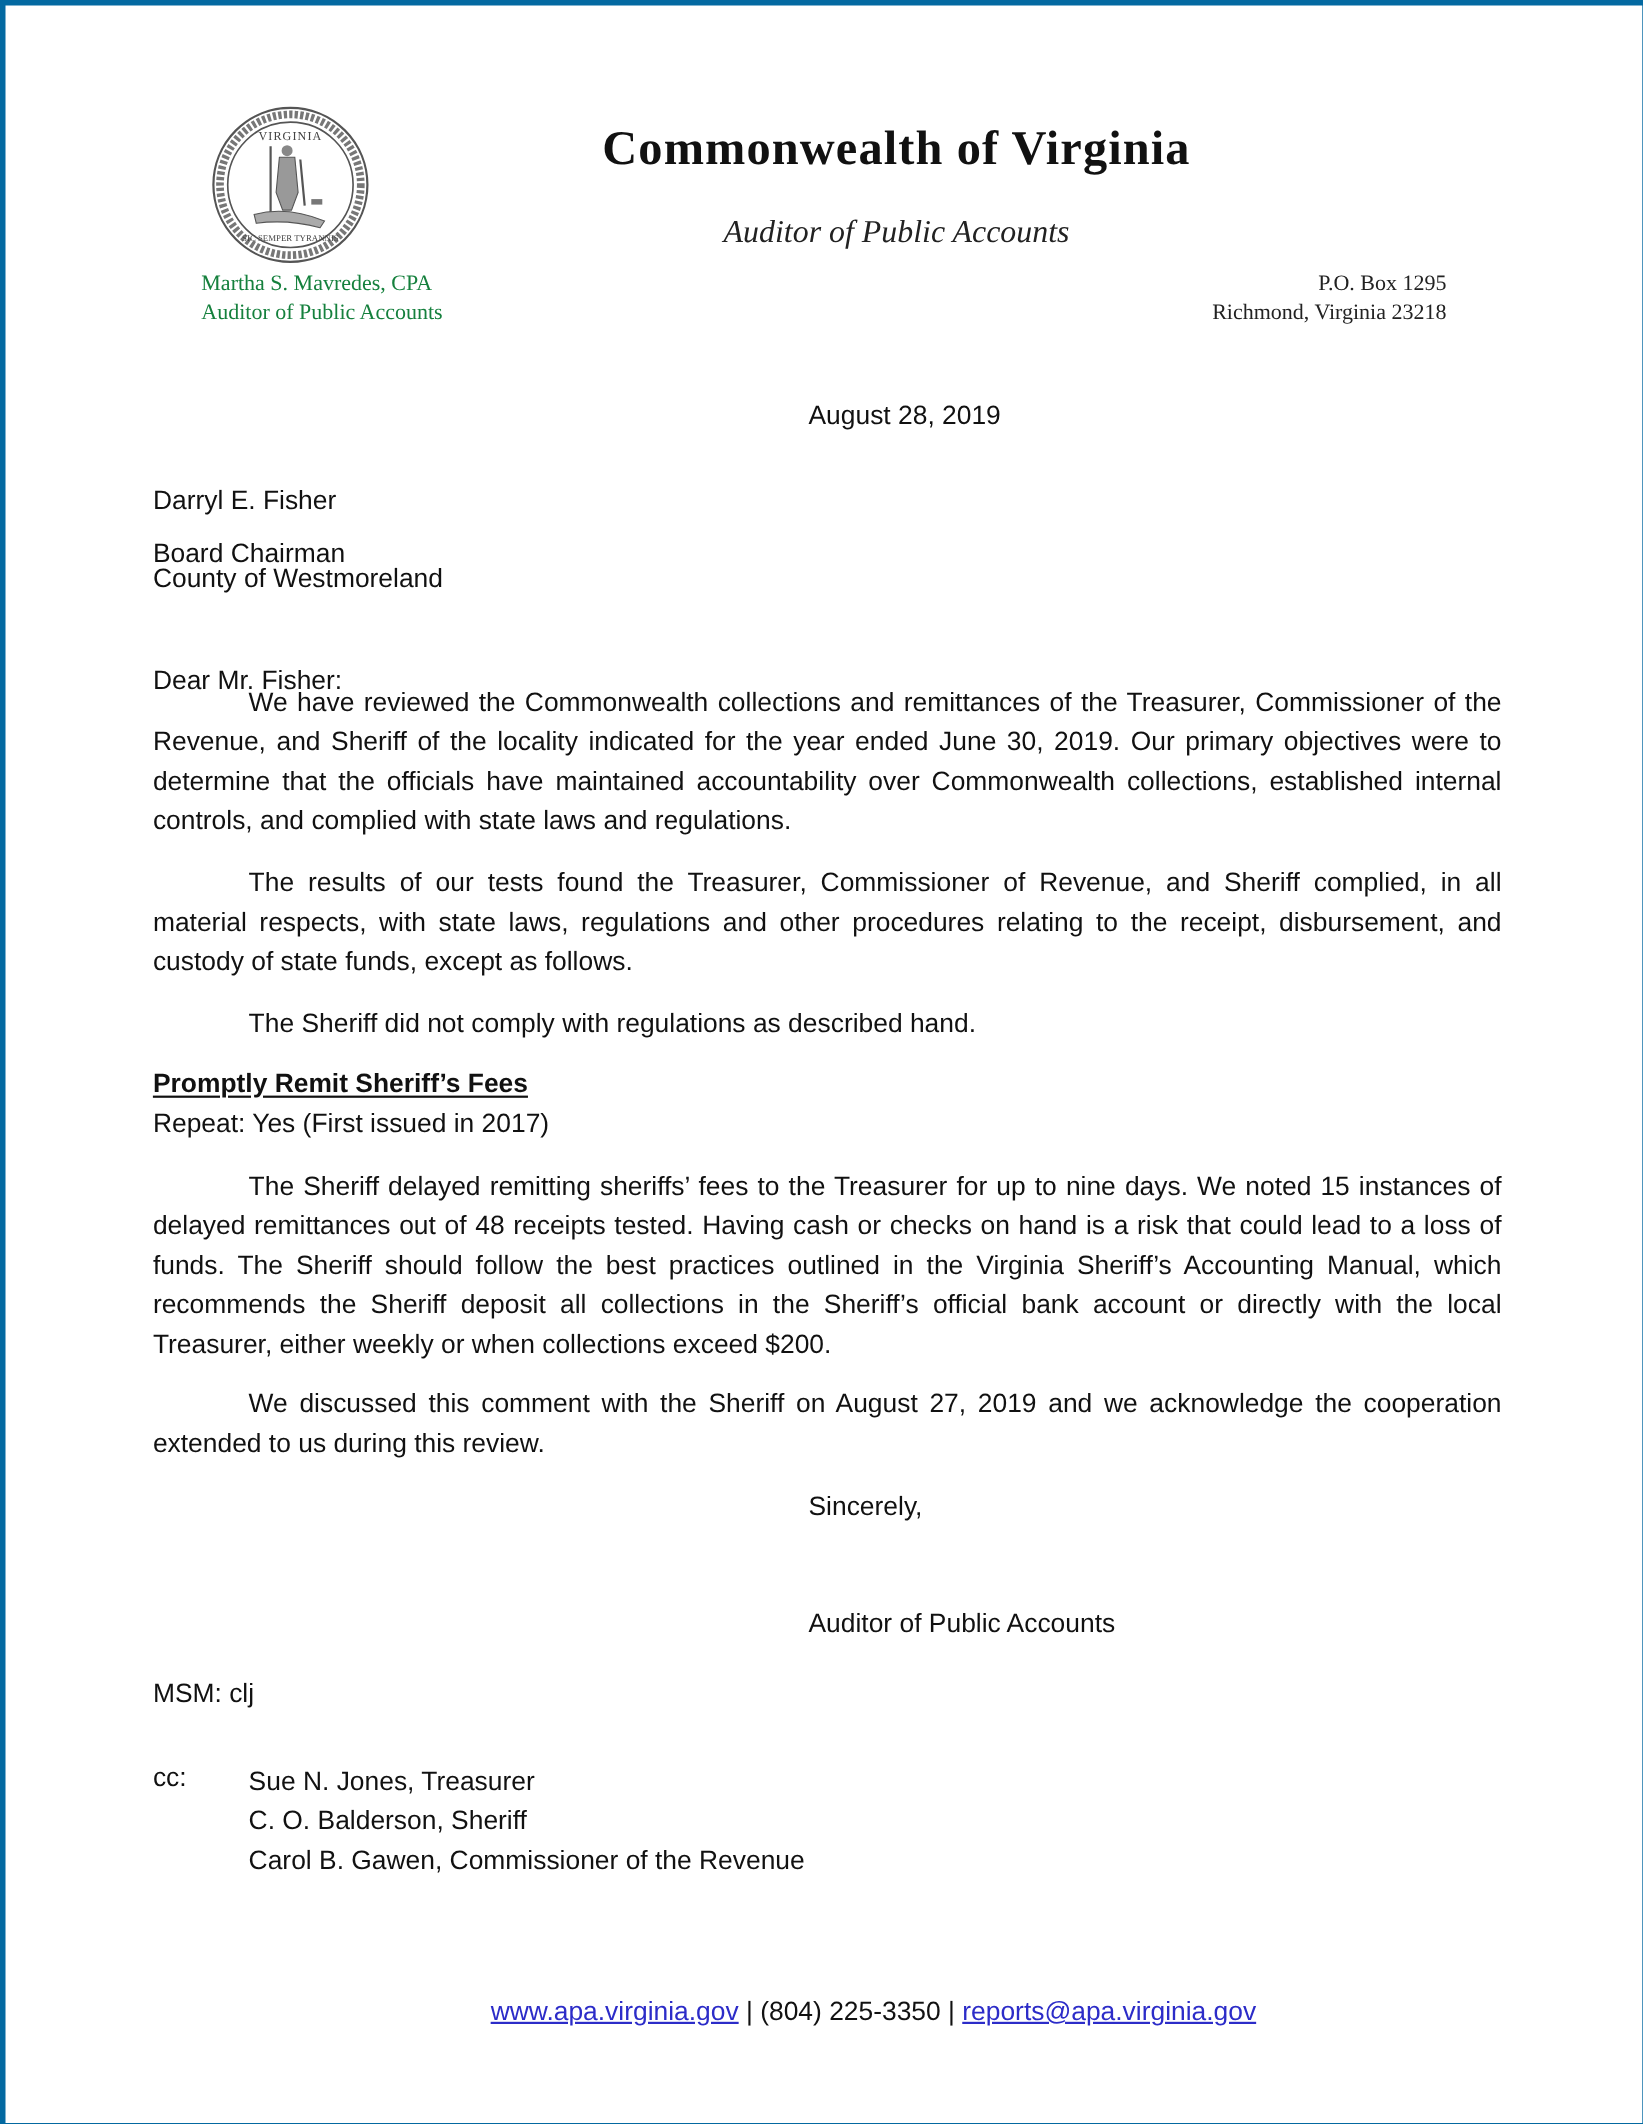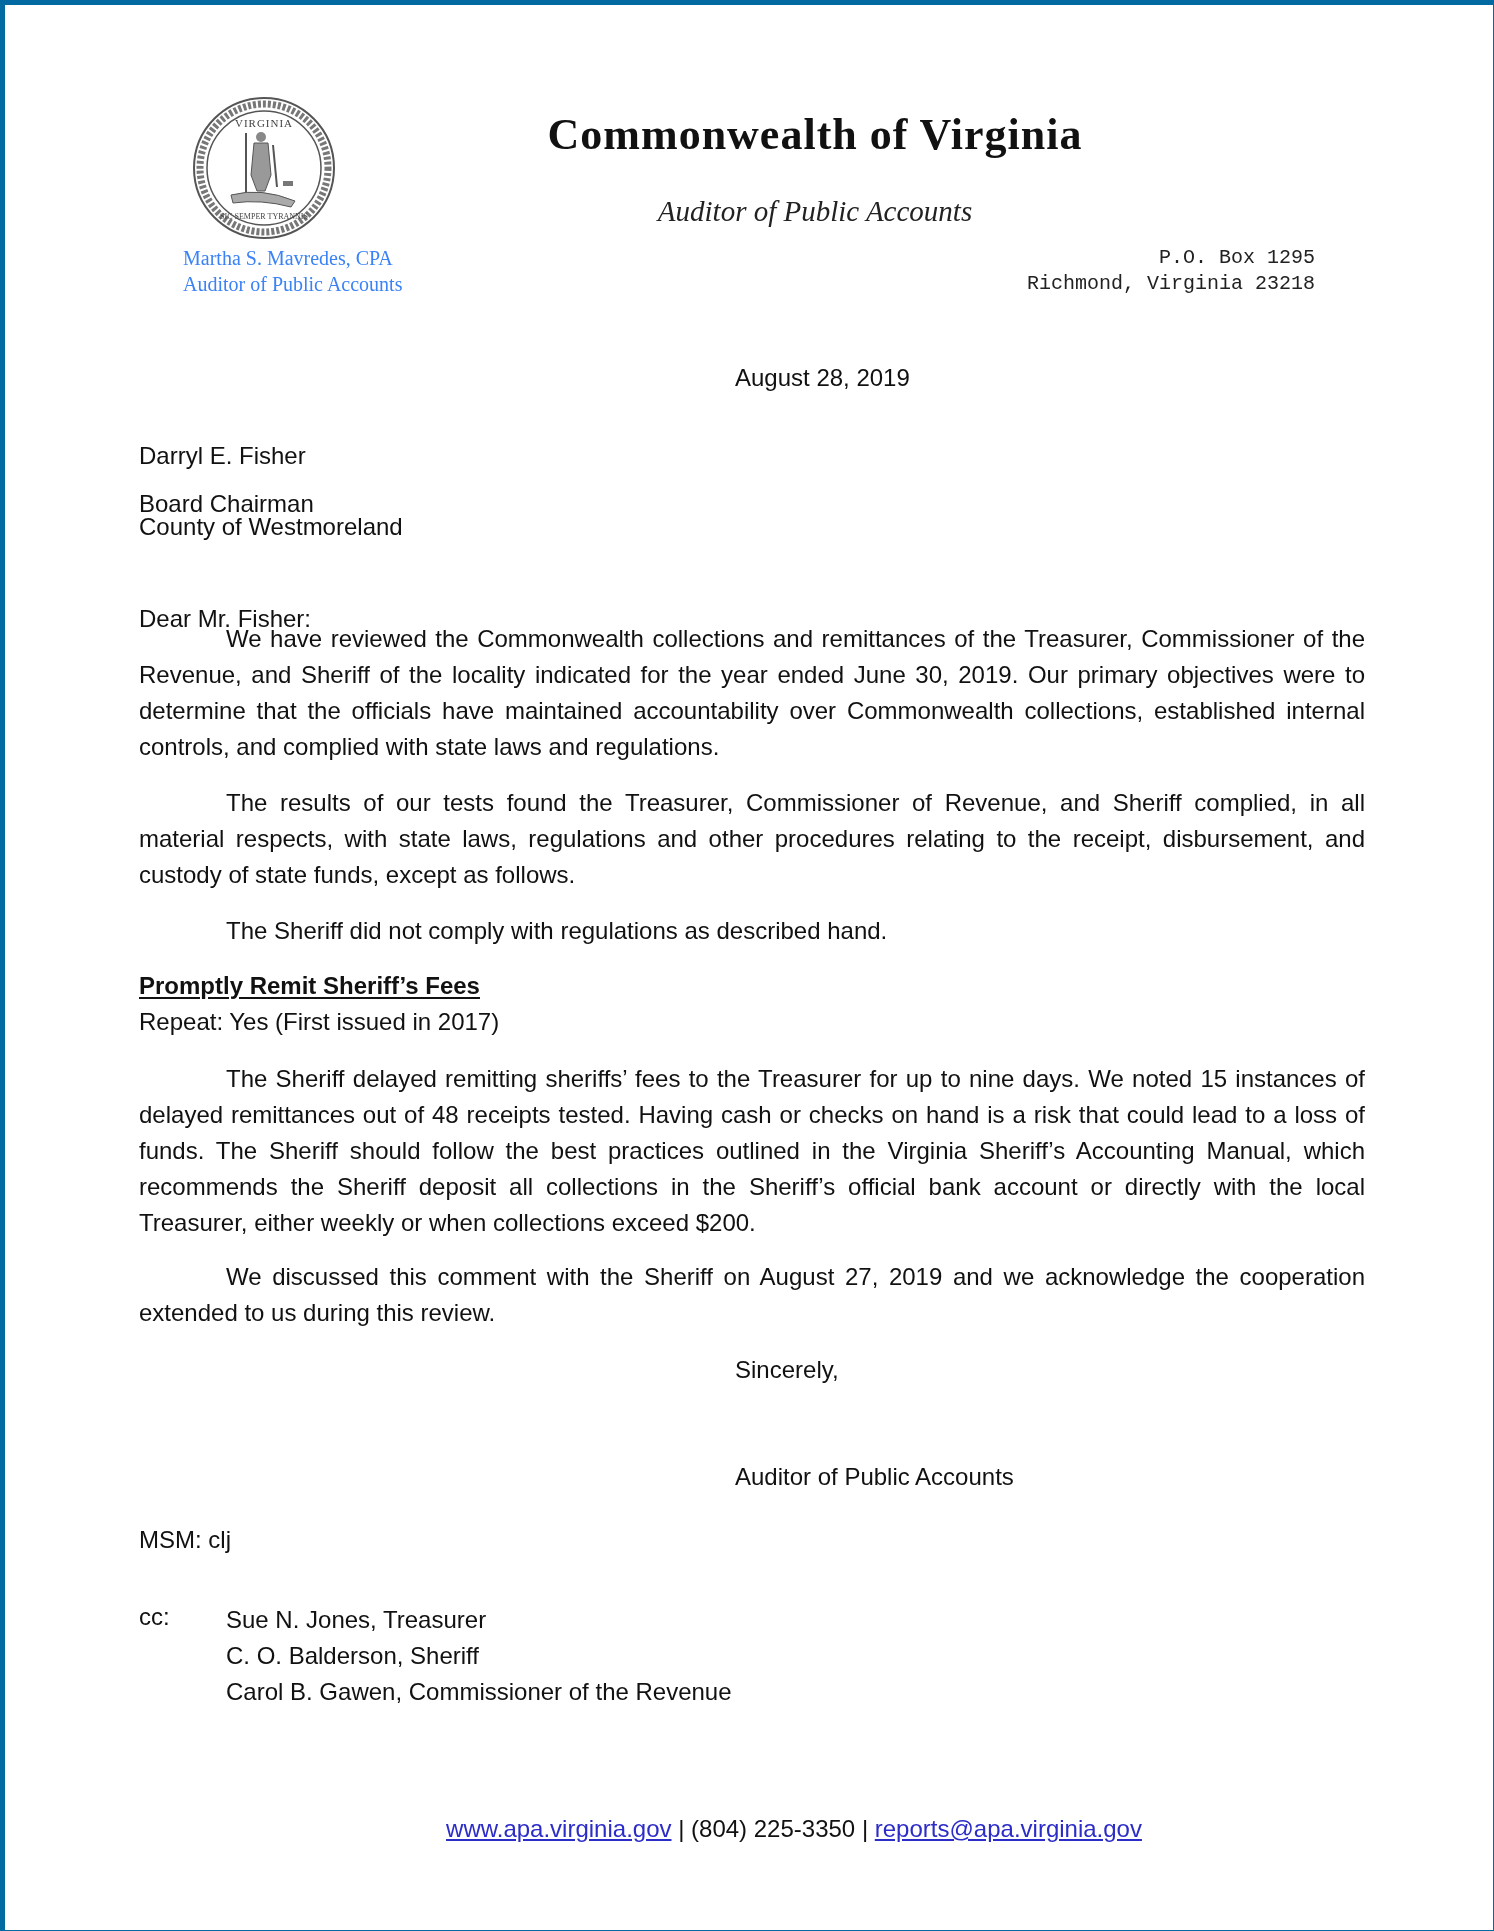--- a/index.html
+++ b/index.html
@@ -44,26 +44,26 @@
       font-style: italic;
       font-size: 29px;
       color: #222;
       line-height: 36px;
     }
     .lh-left {
       left: 178px; top: 240px;
       font-family: "Liberation Serif", serif;
       font-size: 20px;
       line-height: 26px;
-      color: #3b82f6;
+      color: #15803d;
     }
     .lh-right {
       right: 178px; top: 240px;
       text-align: right;
-      font-family: Liberation Mono, monospace;
+      font-family: Liberation Serif, serif;
       font-size: 20px;
       line-height: 26px;
       color: #222;
     }
     .body-text {
       font-family: "Liberation Sans", "DejaVu Sans", sans-serif;
       font-size: 24px;
       color: #111;
     }
     .line { position: absolute; white-space: nowrap; line-height: 30px; }

